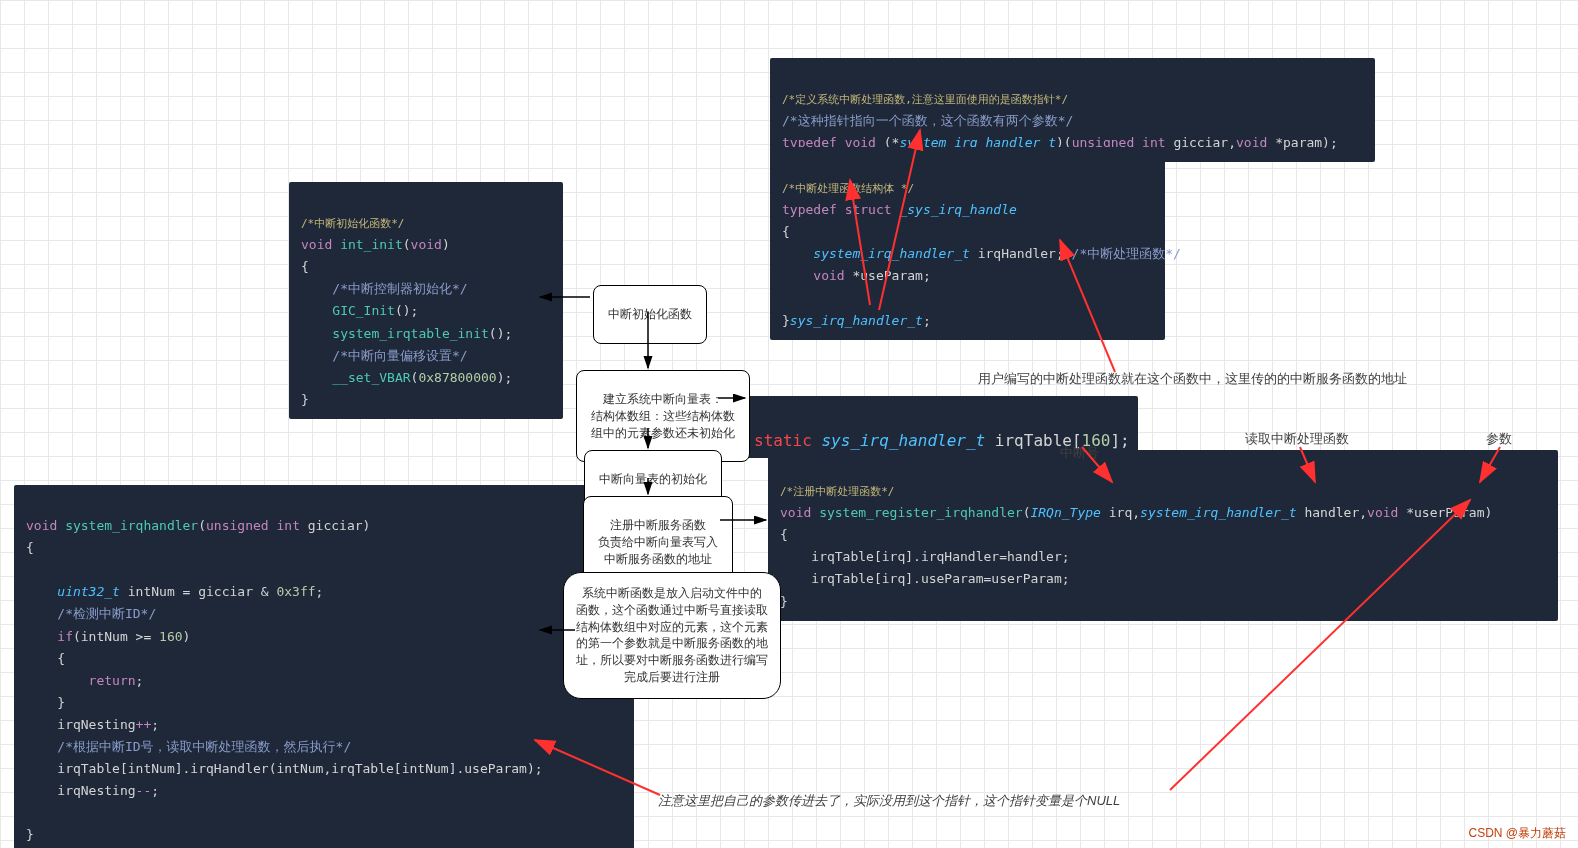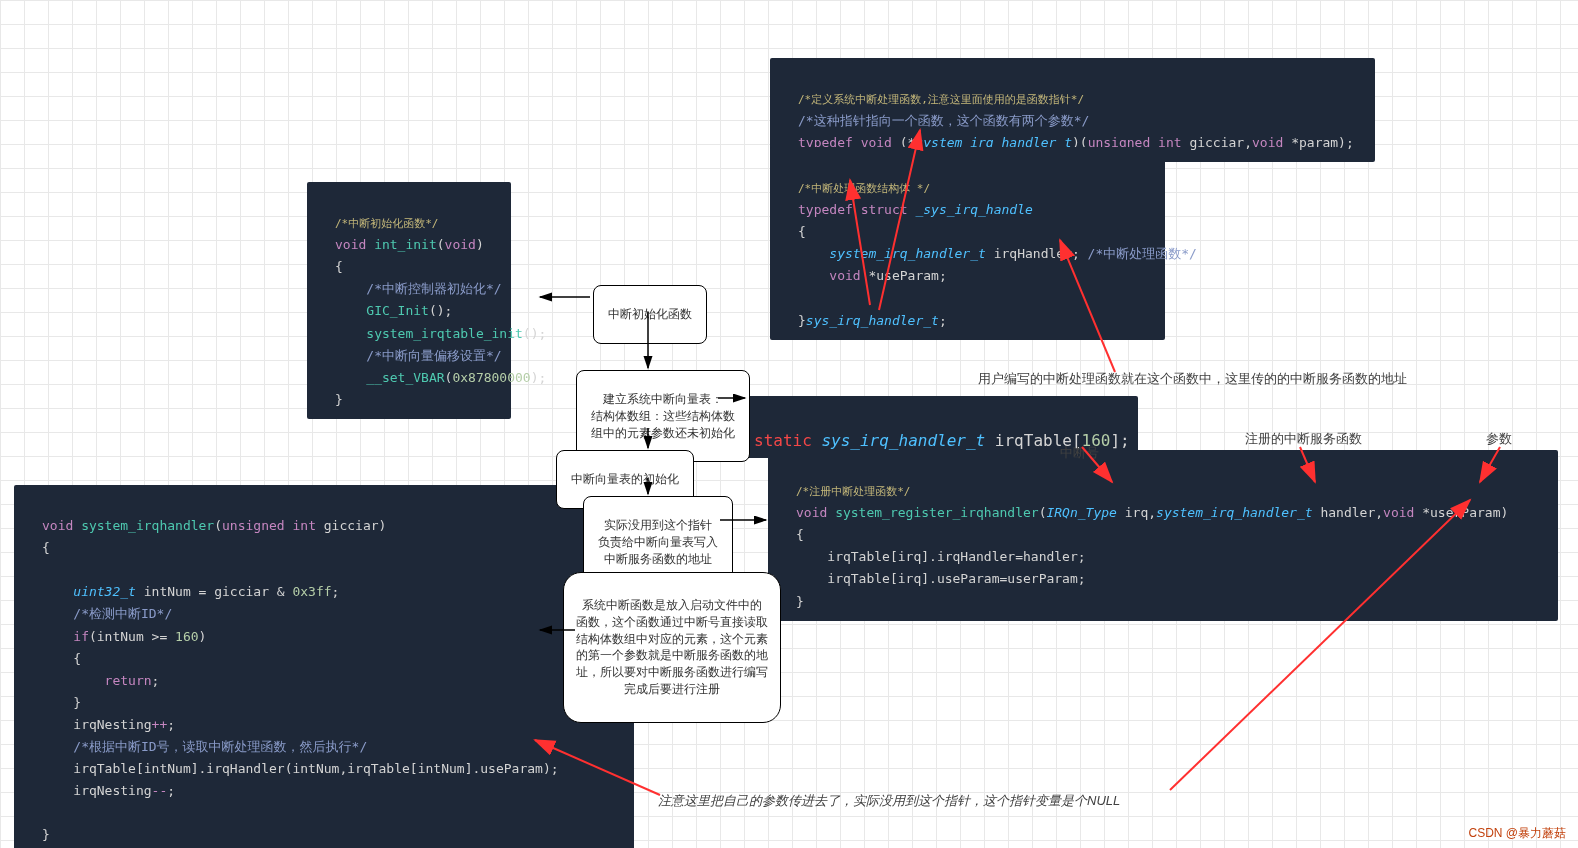--- a/index.html
+++ b/index.html
@@ -12,21 +12,21 @@
     linear-gradient(90deg, #e8e8e8 1px, transparent 1px);
   background-size: 24px 24px;
   font-family: "Consolas", "Monaco", monospace;
   position: relative;
   overflow: hidden;
 }
 .codebox {
   position: absolute;
   background: #1e2838;
   color: #d4d4d4;
-  padding: 8px 28px;
+  padding: 8px 12px;
   font-size: 13px;
   line-height: 1.7;
   border-radius: 2px;
   white-space: pre;
 }
 .cmt { color: #c5b87a; font-size: 11px; }
 .cmt2 { color: #8a9bc9; }
 .kw { color: #c586c0; }
 .str { color: #4ec9b0; }
 .num { color: #b5cea8; }
@@ -61,21 +61,21 @@
   position: absolute;
   top: 0; left: 0;
   width: 1578px;
   height: 848px;
   pointer-events: none;
 }
 </style>
 </head>
 <body>
 
-<div class="codebox" style="left:307px; top:182px; width:204px;">
+<div class="codebox" style="left:289px; top:182px; width:274px;">
 <span class="cmt">/*中断初始化函数*/</span>
 <span class="kw">void</span> <span class="str">int_init</span><span>(</span><span class="kw">void</span><span>)</span>
 <span>{</span>
 <span class="cmt2">    /*中断控制器初始化*/</span>
 <span class="str">    GIC_Init</span><span>();</span>
 <span class="str">    system_irqtable_init</span><span>();</span>
 <span class="cmt2">    /*中断向量偏移设置*/</span>
 <span class="str">    __set_VBAR</span><span>(</span><span class="num">0x87800000</span><span>);</span>
 <span>}</span>
 </div>
@@ -124,34 +124,34 @@
 <span>    irqTable[intNum].irqHandler(intNum,irqTable[intNum].useParam);</span>
 <span>    irqNesting</span><span class="kw">--</span><span>;</span>
 <span></span>
 <span>}</span>
 </div>
 
 <div class="flowbox" style="left:593px; top:285px;">中断初始化函数</div>
 <div class="flowbox" style="left:576px; top:370px; white-space:pre-line; line-height:1.4;">建立系统中断向量表：
 结构体数组：这些结构体数
 组中的元素参数还未初始化</div>
-<div class="flowbox" style="left:556px; top:450px;">中断向量表的初始化</div>
-<div class="flowbox" style="left:583px; top:496px; white-space:pre-line; line-height:1.4;">实际没用到这个指针
+<div class="flowbox" style="left:584px; top:450px;">中断向量表的初始化</div>
+<div class="flowbox" style="left:583px; top:496px; white-space:pre-line; line-height:1.4;">注册中断服务函数
 负责给中断向量表写入
 中断服务函数的地址</div>
-<div class="flowbox" style="left:563px; top:572px; white-space:pre-line; line-height:1.4; border-radius:18px; padding:24px 12px;">系统中断函数是放入启动文件中的
+<div class="flowbox" style="left:563px; top:572px; white-space:pre-line; line-height:1.4; border-radius:18px; padding:12px 12px;">系统中断函数是放入启动文件中的
 函数，这个函数通过中断号直接读取
 结构体数组中对应的元素，这个元素
 的第一个参数就是中断服务函数的地
 址，所以要对中断服务函数进行编写
 完成后要进行注册</div>
 
 <div class="annotation" style="left:978px; top:370px;">用户编写的中断处理函数就在这个函数中，这里传的的中断服务函数的地址</div>
 <div class="annotation" style="left:1060px; top:444px;">中断号</div>
-<div class="annotation" style="left:1245px; top:430px;">注册的中断服务函数</div>
+<div class="annotation" style="left:1245px; top:430px;">读取中断处理函数</div>
 <div class="annotation" style="left:1486px; top:430px;text-align:center;">参数</div>
 <div class="annotation" style="left:658px; top:792px;font-style:italic;">注意这里把自己的参数传进去了，实际没用到这个指针，这个指针变量是个NULL</div>
 
 <div class="footer">CSDN @暴力蘑菇</div>
 
 <svg class="overlay">
   <defs>
     <marker id="ahb" markerWidth="10" markerHeight="10" refX="8" refY="3" orient="auto">
       <path d="M0,0 L0,6 L9,3 z" fill="#000"></path>
     </marker>

